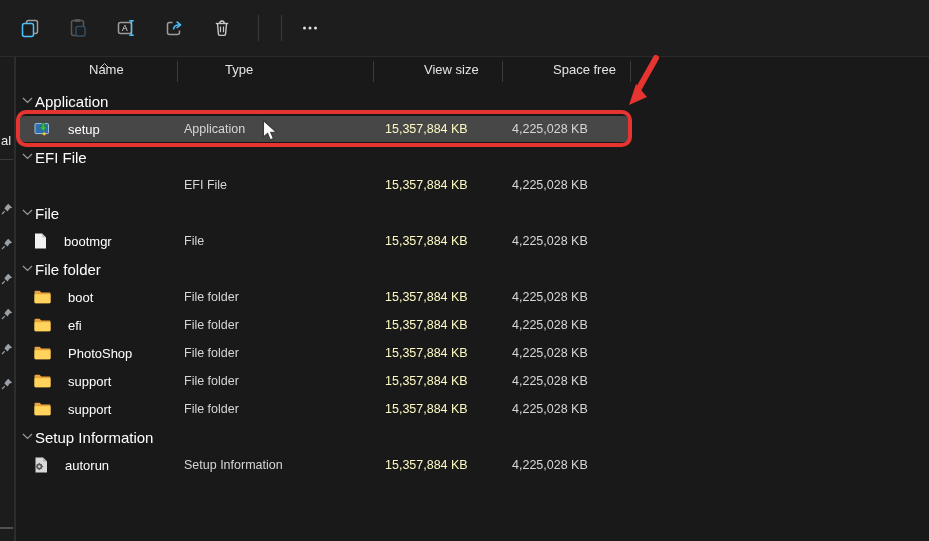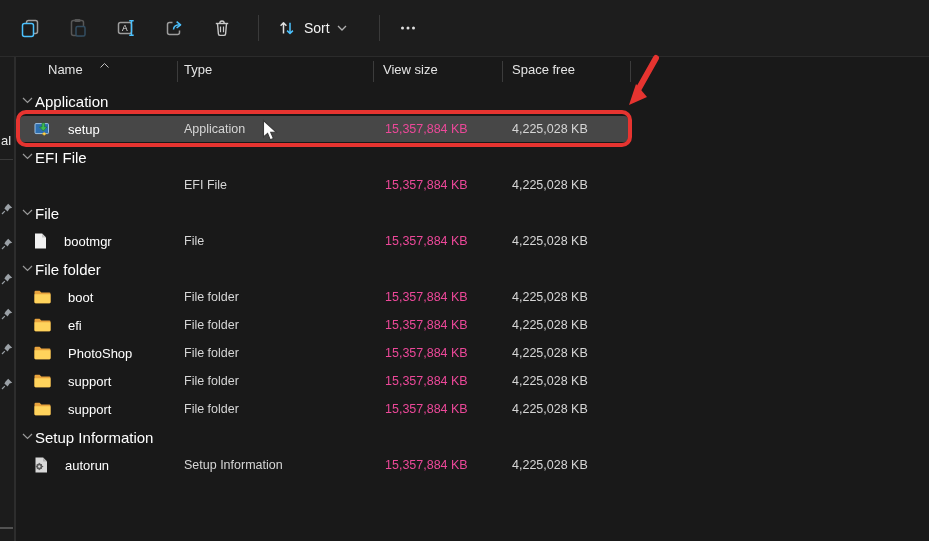--- a/index.html
+++ b/index.html
@@ -24,37 +24,37 @@
   .dim{opacity:.45;}
   
   .sidebar{position:absolute;left:0;top:57px;width:14px;height:484px;background:#1c1c1c;}
   .pane-divider{position:absolute;left:14px;top:57px;width:2px;height:484px;background:#2d2d2d;}
   .sb-label{position:absolute;left:1px;top:133px;font-size:13px;color:#eaeaea;}
   .sb-divider{position:absolute;left:0;top:159px;width:13px;height:1px;background:#3a3a3a;}
   .sb-pin{position:absolute;left:1px;width:12px;height:12px;}
   .sb-scroll{position:absolute;left:0;top:527px;width:13px;height:2px;background:#525252;}
   
   .col-headers{position:absolute;top:58px;left:18px;width:900px;height:26px;font-size:13px;color:#e4e4e4;}
-  .col-label{position:absolute;top:4px;}
+  .col-label{position:absolute;top:4px;margin-left:41px;}
   .col-sep{position:absolute;top:3px;width:1px;height:21px;background:#3c3c3c;}
   .sort-caret{position:absolute;left:82px;top:-2px;}
   
   .file-list{position:absolute;top:87px;left:18px;width:614px;}
   .group-header{height:28px;position:relative;display:flex;align-items:center;}
   .g-chev{position:absolute;left:4px;top:10px;line-height:0;}
   .g-label{margin-left:17px;font-size:15px;color:#fff;}
   .file-row{height:28px;position:relative;}
   .file-row.selected::before{
     content:"";position:absolute;left:2px;right:4px;top:1px;bottom:1px;
     background:#474747;border-radius:4px;
   }
   .cell{position:absolute;top:0;height:28px;display:flex;align-items:center;z-index:1;}
   .cell.name{left:16px;gap:17px;font-size:13px;color:#fff;}
   .cell.type{left:166px;font-size:12.5px;color:#d6d6d6;}
-  .cell.size{left:367px;font-size:12.5px;color:#ec4899;}
+  .cell.size{left:367px;font-size:12.5px;color:#fef9c3;}
   .cell.free{left:494px;font-size:12.5px;color:#d6d6d6;}
   .icon-wrap{display:flex;line-height:0;}
   
   .hl-box{
     position:absolute;left:16px;top:110px;width:616px;height:37px;
     border:4px solid #e63430;border-radius:10px;box-sizing:border-box;
     z-index:5;pointer-events:none;
   }
   .hl-arrow{position:absolute;left:616px;top:52px;z-index:6;pointer-events:none;}
   .mouse-cursor{position:absolute;left:262px;top:119px;z-index:7;pointer-events:none;line-height:0;}
@@ -102,34 +102,20 @@
     <span class="icon-wrap">
       <svg width="20" height="20" viewBox="0 0 20 20">
         <path d="M3.8 5.5 H16.2" stroke="#c8c8c8" stroke-width="1.4"></path>
         <path d="M7.8 5.2 Q7.8 3 10 3 Q12.2 3 12.2 5.2" fill="none" stroke="#c8c8c8" stroke-width="1.4"></path>
         <path d="M5.5 5.5 L6.4 15.8 Q6.6 17.4 8.2 17.4 H11.8 Q13.4 17.4 13.6 15.8 L14.5 5.5" fill="none" stroke="#c8c8c8" stroke-width="1.4"></path>
         <path d="M8.5 8.5 V14.2 M11.5 8.5 V14.2" stroke="#c8c8c8" stroke-width="1.2"></path>
       </svg>
     </span>
   </div>
   <div class="tb-sep"></div>
-  <div class="tb-btn wide">
-    <span class="icon-wrap">
-      <svg width="20" height="20" viewBox="0 0 20 20">
-        <path d="M6.5 15.5 V4.8 M3.6 7.7 L6.5 4.8 L9.4 7.7" fill="none" stroke="#e0e0e0" stroke-width="1.5" stroke-linejoin="round"></path>
-        <path d="M13 4.8 V15.5 M10.1 12.6 L13 15.5 L15.9 12.6" fill="none" stroke="#4cc2ff" stroke-width="1.5" stroke-linejoin="round"></path>
-      </svg>
-    </span>
-    <span class="lbl">Sort</span>
-    <span class="icon-wrap">
-      <svg width="10" height="6" viewBox="0 0 10 6">
-          <path d="M1 1 L5 5 L9 1" fill="none" stroke="#b0b0b0" stroke-width="1.3"></path>
-        </svg>
-    </span>
-  </div>
   <div class="tb-sep" style="margin-left:14px;"></div>
   <div class="tb-btn">
     <span class="icon-wrap">
       <svg width="20" height="20" viewBox="0 0 20 20">
         <circle cx="4.5" cy="10" r="1.5" fill="#e0e0e0"></circle>
           <circle cx="10" cy="10" r="1.5" fill="#e0e0e0"></circle>
           <circle cx="15.5" cy="10" r="1.5" fill="#e0e0e0"></circle>
       </svg>
     </span>
   </div>

